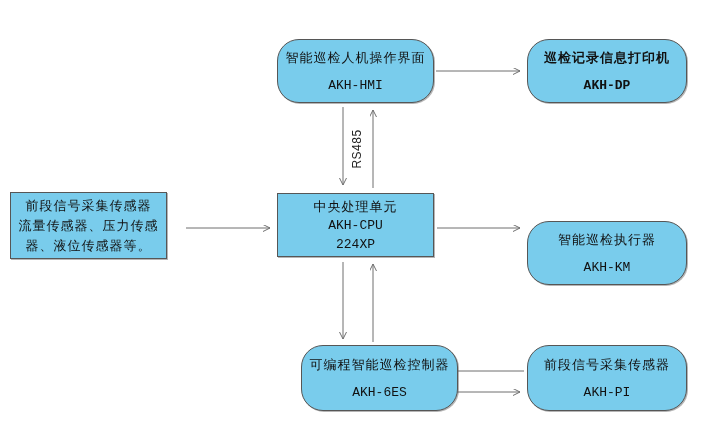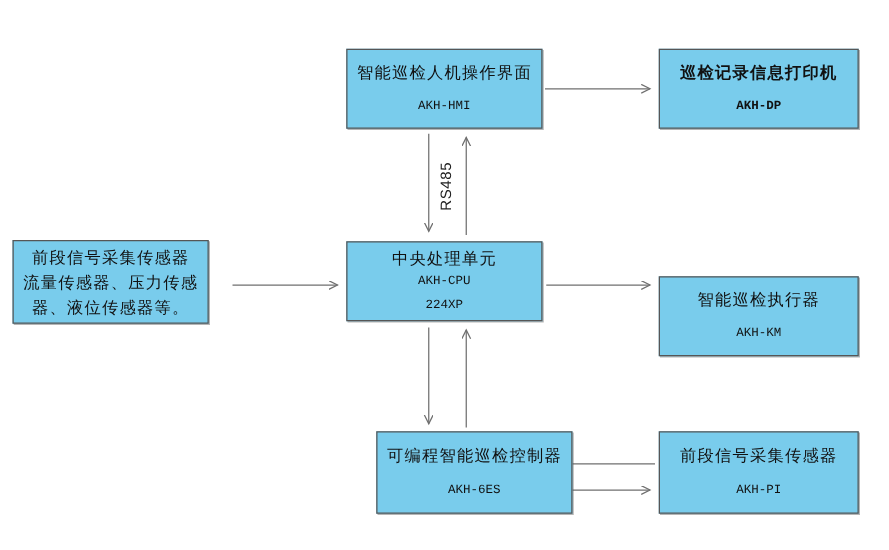--- a/index.html
+++ b/index.html
@@ -9,23 +9,23 @@
     overflow:hidden;
   }
   .box{
     position:absolute;box-sizing:border-box;
     background:var(--box_fill,#79ccEB);
     border:1px solid var(--box_border,#555);
     box-shadow:1px 1px 0 rgba(90,90,90,.45);
     display:flex;flex-direction:column;align-items:center;justify-content:center;
     text-align:center;line-height:19px;
   }
-  .box.gap2{row-gap:9px;}
+  .box.gap2{row-gap:9px;border-radius:22px;}
   .zh{font-size:13px;letter-spacing:1px;white-space:nowrap;}
-  .code{font-size:10px;letter-spacing:0;font-family:"Liberation Mono","DejaVu Sans Mono",monospace;text-align:center;}
+  .code{font-size:13px;letter-spacing:0;font-family:"Liberation Mono","DejaVu Sans Mono",monospace;text-align:center;}
   #box-hmi   {left:277px;top:39px; width:157px;height:64px;}
   #box-dp    {left:527px;top:39px; width:160px;height:64px;font-weight:bold;}
   #box-sensor{left:10px; top:192px;width:157px;height:67px;line-height:20px;}
   #box-cpu   {left:277px;top:193px;width:157px;height:64px;}
   #box-km    {left:527px;top:193px;width:160px;height:64px;margin-top:28px;}
   #box-plc   {left:277px;top:345px;width:157px;height:66px;margin-left:24px;}
   #box-pi    {left:527px;top:345px;width:160px;height:66px;}
   svg.wires{position:absolute;left:0;top:0;pointer-events:none;}
   svg.wires line{stroke:var(--arrow,#707070);stroke-width:1;}
   svg.wires .head{stroke:var(--arrow,#707070);fill:none;}

